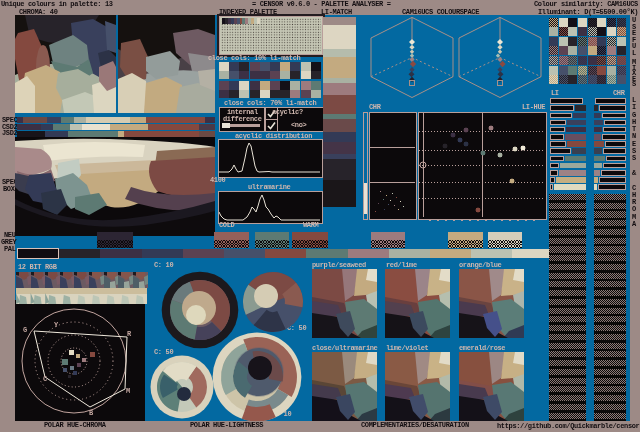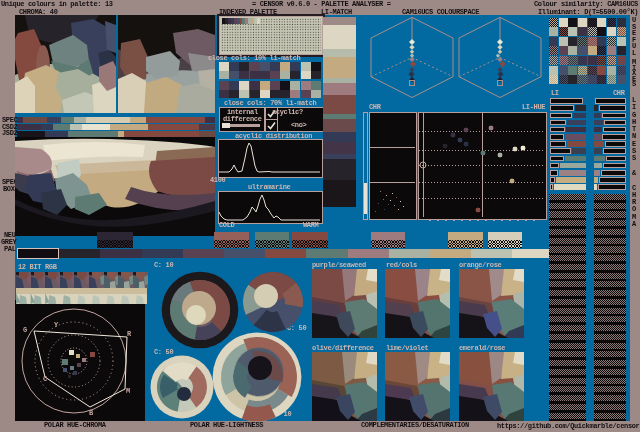--- a/index.html
+++ b/index.html
@@ -349,23 +349,23 @@
   <div class="t" style="left:632px;top:97px;line-height:7.3px">L<br>I<br>G<br>H<br>T<br>N<br>E<br>S<br>S<br>&nbsp;<br>&amp;<br>&nbsp;<br>C<br>H<br>R<br>O<br>M<br>A</div>
 
   <div class="lt" style="left:551px;top:90px">LI</div>
   <div class="lt" style="left:613px;top:90px">CHR</div>
   <div id="libars"></div>
 
   <div class="abs" style="left:549px;top:193.5px;width:37px;height:227px;background-image:repeating-linear-gradient(180deg,rgba(0,0,0,0) 0 6px,#0b0909 6px 8.75px),repeating-conic-gradient(#8d7a78 0% 25%,#0b0909 0% 50%);background-size:auto,2px 2px"></div>
   <div class="abs" style="left:594px;top:193.5px;width:32px;height:227px;background-image:repeating-linear-gradient(180deg,rgba(0,0,0,0) 0 6px,#0b0909 6px 8.75px),repeating-conic-gradient(#8d7a78 0% 25%,#0b0909 0% 50%);background-size:auto,2px 2px"></div>
 
   <div class="lt" style="left:312px;top:262px">purple/seaweed</div>
-  <div class="lt" style="left:386px;top:262px">red/cols</div>
-  <div class="lt" style="left:459px;top:262px">orange/rose</div>
-  <div class="lt" style="left:312px;top:345px">olive/difference</div>
+  <div class="lt" style="left:386px;top:262px">red/lime</div>
+  <div class="lt" style="left:459px;top:262px">orange/blue</div>
+  <div class="lt" style="left:312px;top:345px">close/ultramarine</div>
   <div class="lt" style="left:386px;top:345px">lime/violet</div>
   <div class="lt" style="left:459px;top:345px">emerald/rose</div>
 
   <div class="t" style="left:44px;top:422px">POLAR HUE-CHROMA</div>
   <div class="t" style="left:190px;top:422px">POLAR HUE-LIGHTNESS</div>
   <div class="t" style="left:361px;top:422px">COMPLEMENTARIES/DESATURATION</div>
   <div class="t" style="left:497px;top:423px">https://github.com/Quickmarble/censor</div>
   <div id="gen">
       <div class="abs" style="left:219px;top:62px;width:10px;height:8.5px;background-color:#dcd6c2"></div>
       <div class="abs" style="left:219px;top:70.5px;width:10px;height:8.5px;background-color:#a9b1a2"></div>

